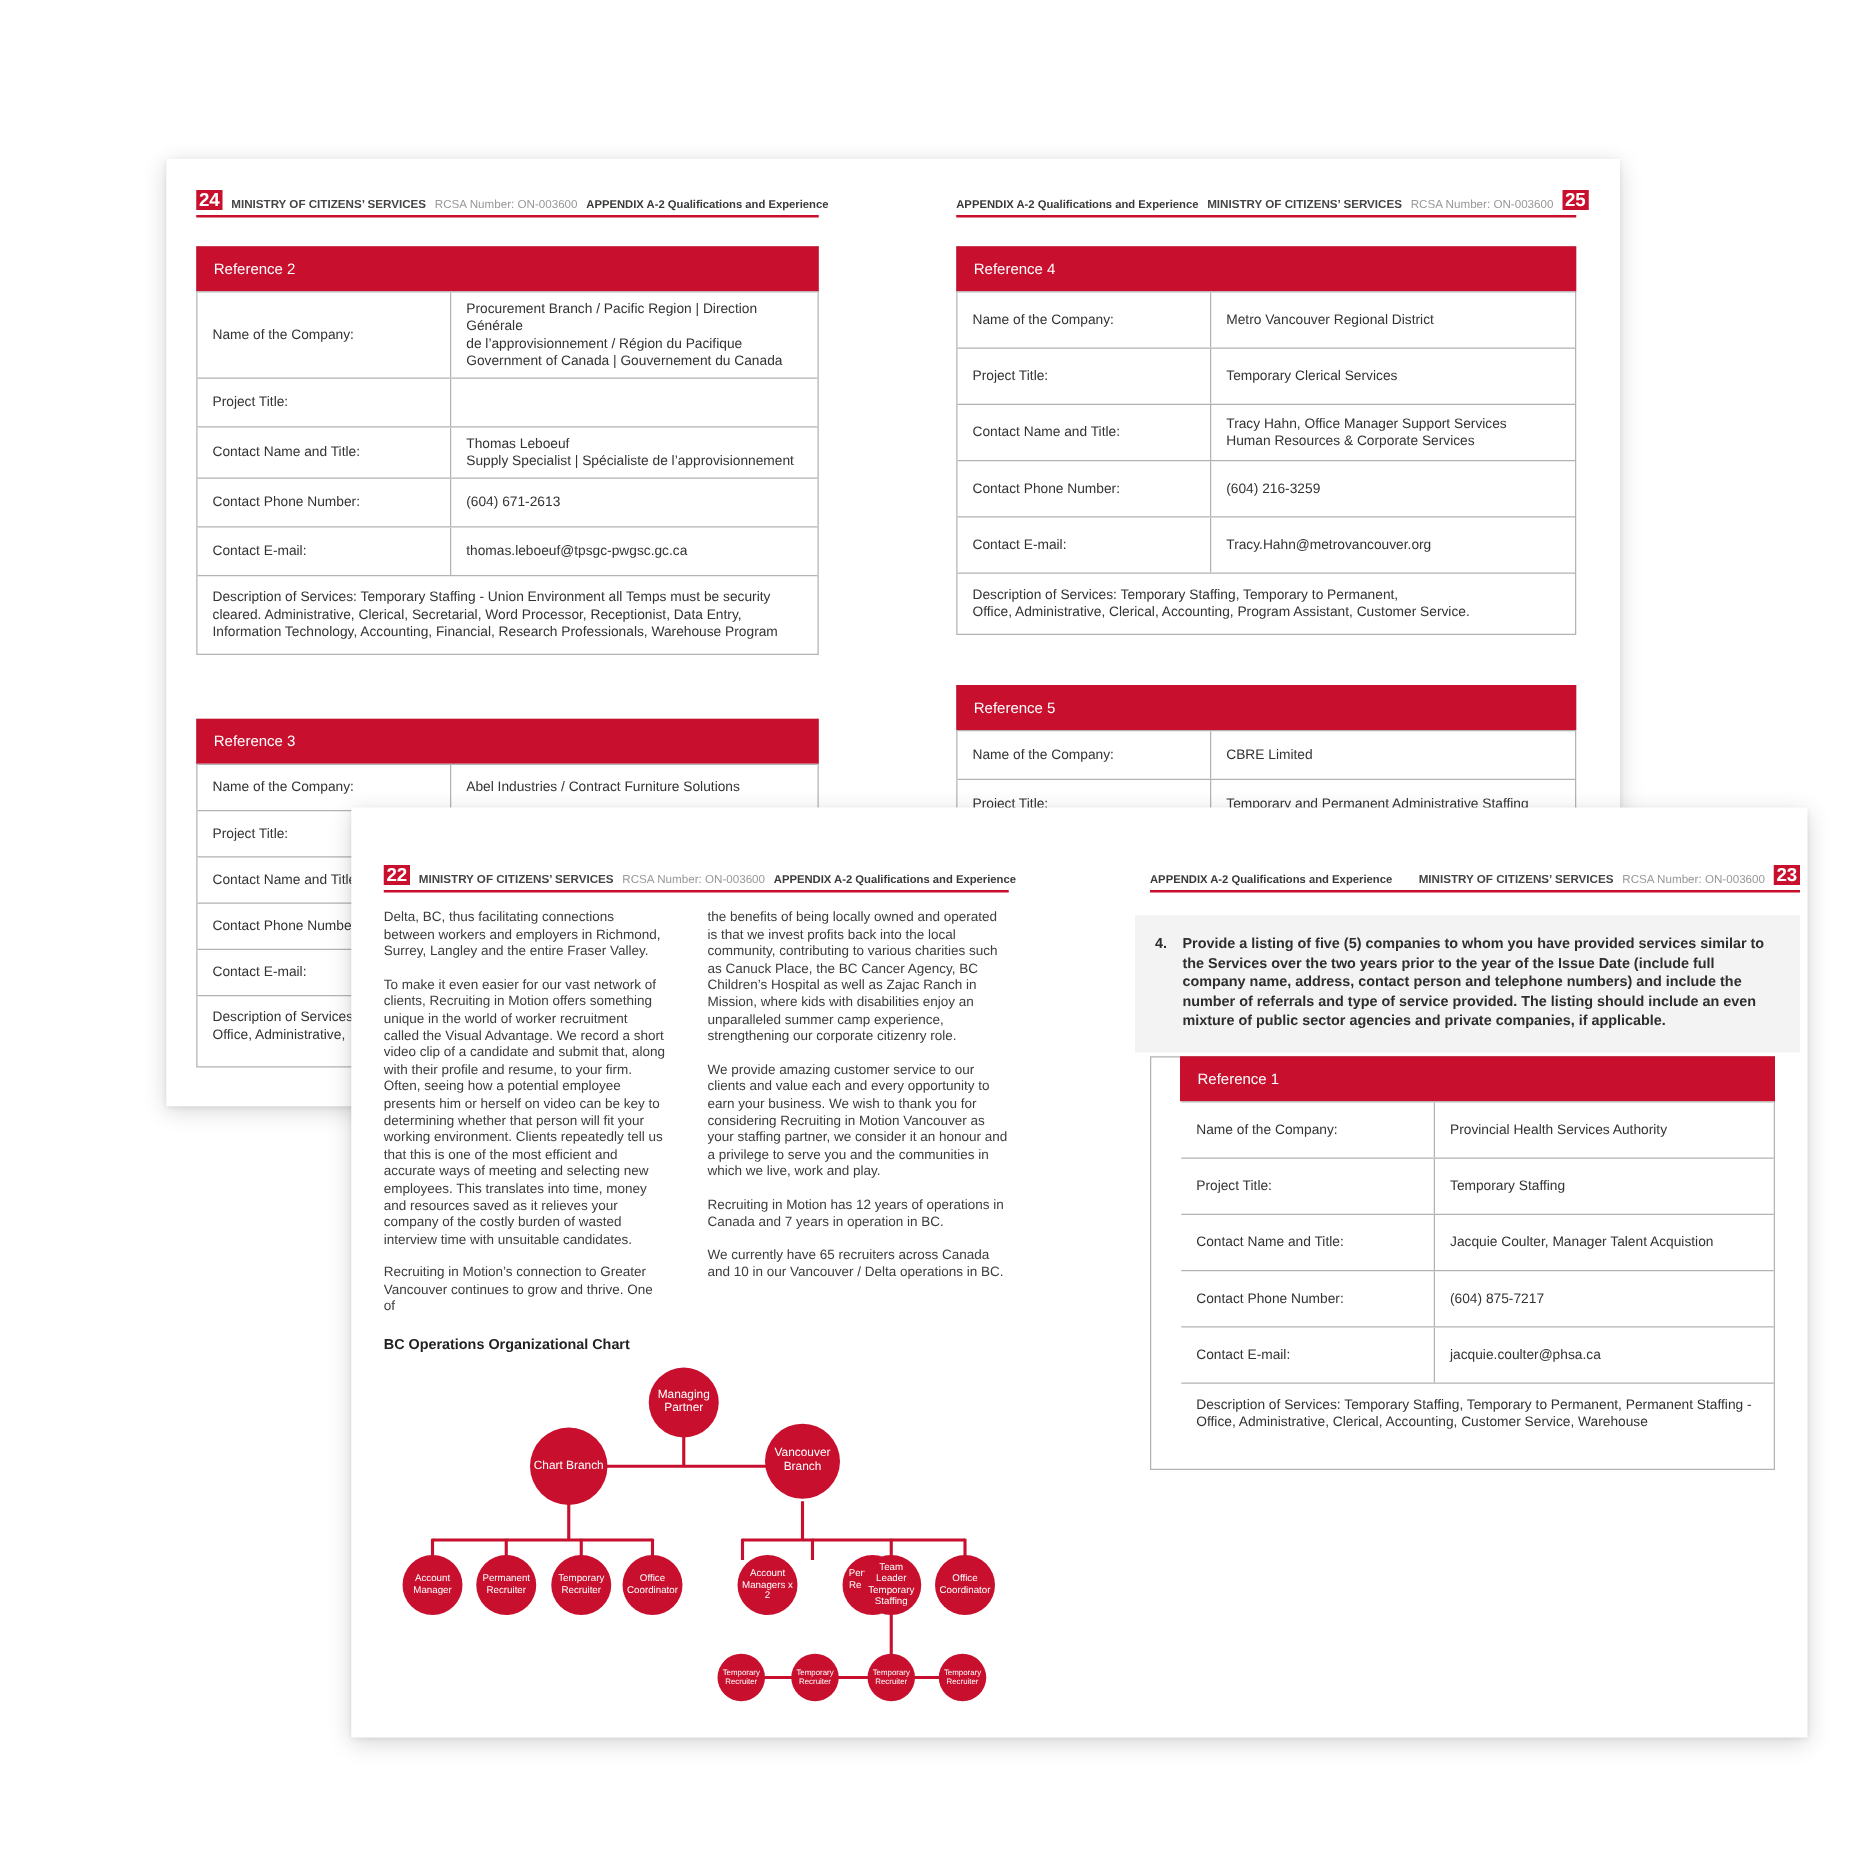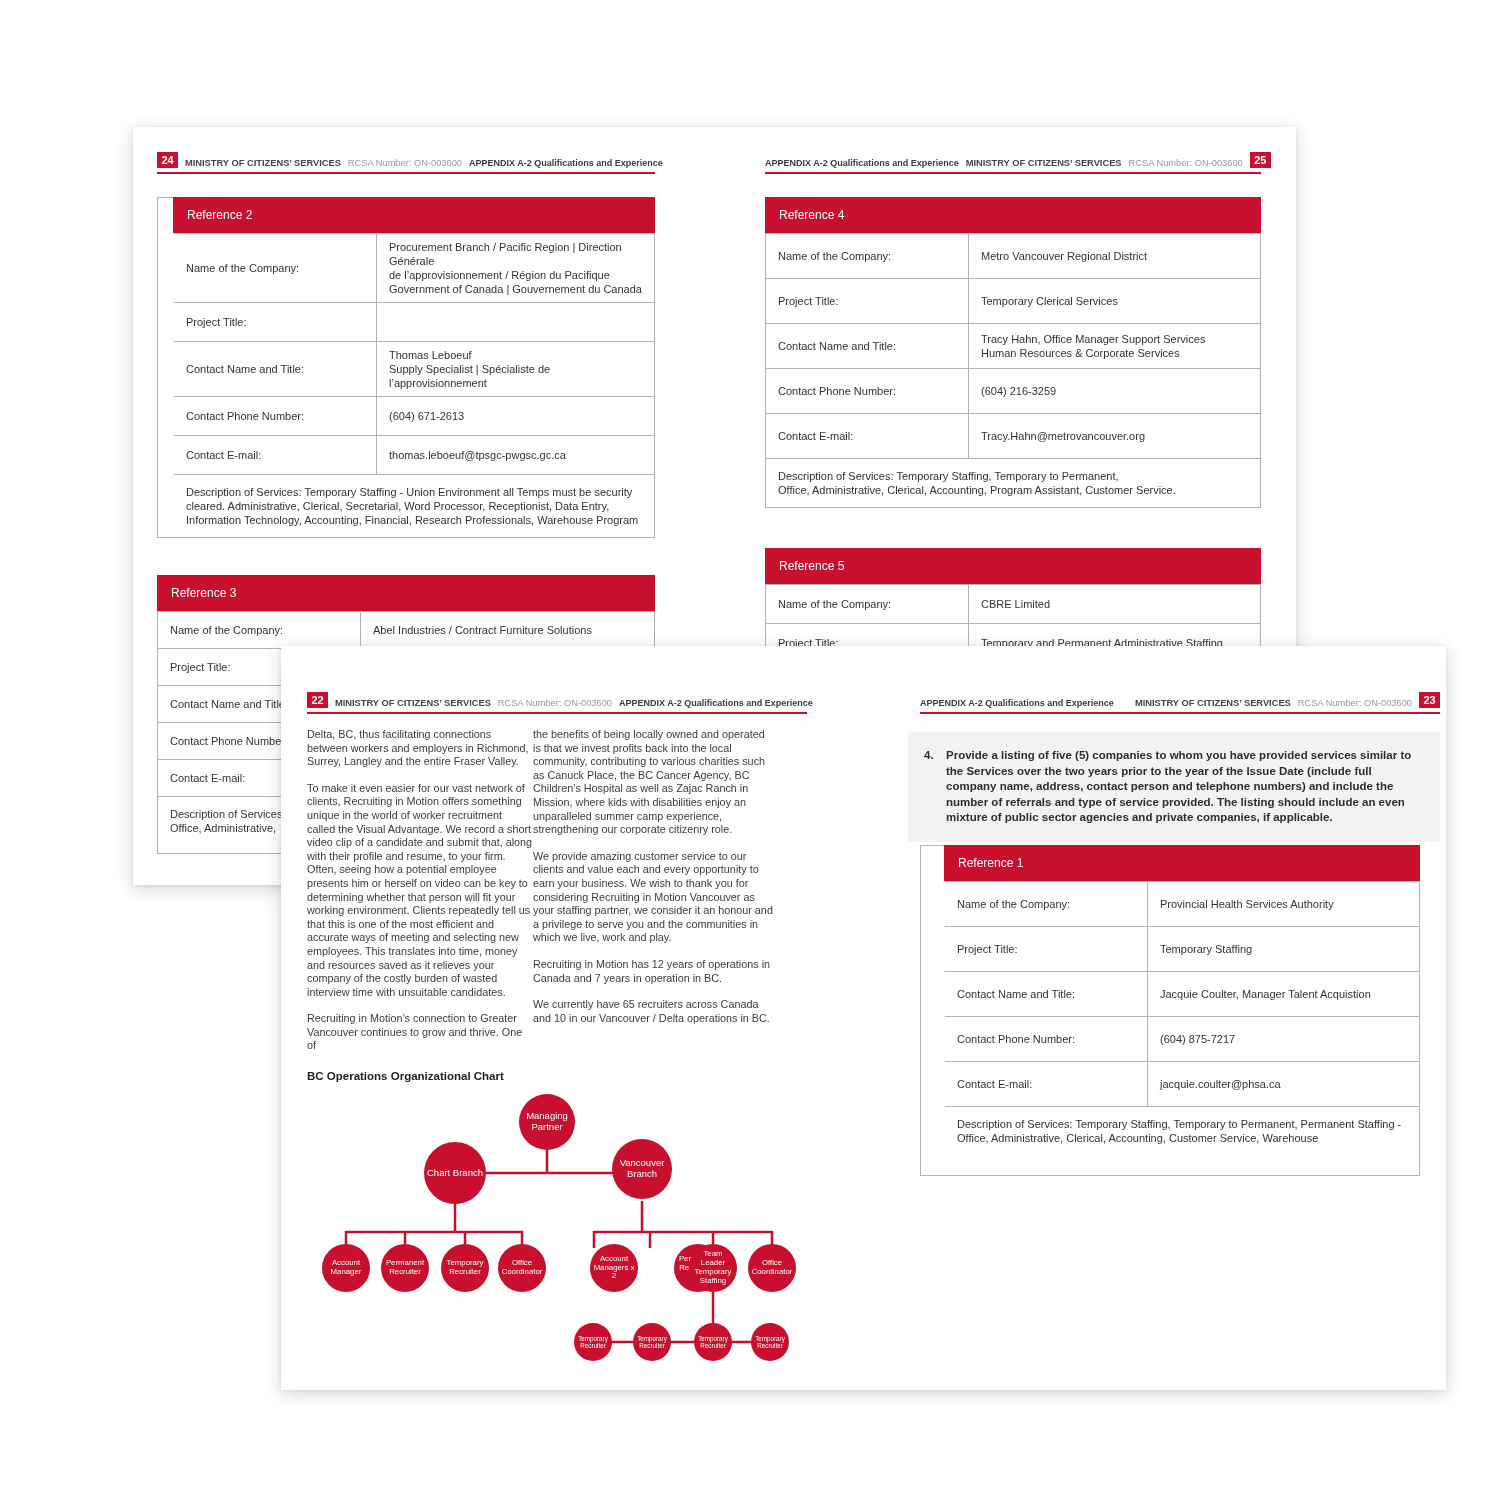--- a/index.html
+++ b/index.html
@@ -13,21 +13,21 @@
   .sb-right{left:632px;width:496px;}
   .sf-left{left:26px;width:500px;}
   .sf-right{left:627px;width:540px;}
 
   
   .pg-header{position:absolute;display:flex;align-items:flex-end;gap:7px;
              border-bottom:2px solid #C8102E;padding-bottom:4px;width:100%;}
   .sheet-back .pg-header{top:25px;}
   .sheet-front .pg-header{top:46px;}
   .sf-right .pg-header{left:12px;width:520px;}
-  .pgnum{background:#C8102E;color:#fff;font-size:11px;font-weight:bold;
+  .pgnum{background:#C8102E;color:#fff;font-size:15px;font-weight:bold;
          width:21px;height:16px;display:flex;align-items:center;justify-content:center;flex:0 0 auto;}
   .hmin{font-size:9.3px;font-weight:bold;color:#454545;white-space:nowrap;}
   .hrcsa{font-size:9.3px;color:#989898;white-space:nowrap;}
   .happ{font-size:9px;font-weight:bold;color:#3a3a3a;white-space:nowrap;}
   .push{margin-left:auto;}
 
   
   .reftable{position:absolute;left:0;width:100%;background:#fff;border:1px solid #b3b3b3;box-sizing:border-box;}
   .refbar{background:#C8102E;color:#fff;font-size:12px;display:flex;align-items:center;
           height:36px;padding:0 14px;margin:-1px -1px 0 -1px;}
@@ -36,21 +36,21 @@
   .tlabel{width:178px;flex:0 0 auto;border-right:1px solid #b3b3b3;display:flex;align-items:center;
           padding:6px 12px;font-size:11px;line-height:14px;color:#333;}
   .tvalue{flex:1;display:flex;align-items:center;padding:6px 12px;font-size:11px;line-height:14px;
           color:#333;white-space:pre-line;}
   .tdesc{border-top:1px solid #b3b3b3;padding:10px 12px;font-size:11px;line-height:14px;color:#333;white-space:pre-line;}
   .roomy .trow{min-height:44px;}
   .tight .trow{min-height:36px;}
   .tight .tdesc{min-height:36px;}
 
   
-  .cols{position:absolute;top:82px;left:0;width:500px;display:flex;}
+  .cols{position:absolute;top:82px;left:0;width:500px;display:flex;gap:33px;}
   .bodycol{font-size:10.8px;line-height:13.6px;color:#3c3c3c;}
   .bodycol.c1{width:226px;}
   .bodycol.c2{width:241px;}
   .bodycol p{margin:0 0 13px 0;}
   .chart-heading{position:absolute;top:424px;left:0;font-size:11.5px;font-weight:bold;color:#222;}
 
   
   .orgchart{position:absolute;top:440px;left:0;width:520px;height:295px;}
   .orgchart svg{position:absolute;left:0;top:0;}
   .node{position:absolute;background:#C8102E;border-radius:50%;color:#fff;display:flex;
@@ -74,21 +74,21 @@
   <section class="sheet sheet-back">
 
     <div class="pagecol sb-left">
       <div class="pg-header">
         <span class="pgnum">24</span>
         <span class="hmin">MINISTRY OF CITIZENS’ SERVICES</span>
         <span class="hrcsa">RCSA Number: ON-003600</span>
         <span class="happ push">APPENDIX A-2 Qualifications and Experience</span>
       </div>
 
-      <div class="reftable" style="top:70px;padding-left:16px;">
+      <div class="reftable" style="top:70px;">
         <div class="refbar">Reference 2</div>
         <div class="trow">
           <div class="tlabel">Name of the Company:</div>
           <div class="tvalue">Procurement Branch / Pacific Region | Direction Générale
 de l’approvisionnement / Région du Pacifique
 Government of Canada | Gouvernement du Canada</div>
         </div>
         <div class="trow">
           <div class="tlabel">Project Title:</div>
         </div>

